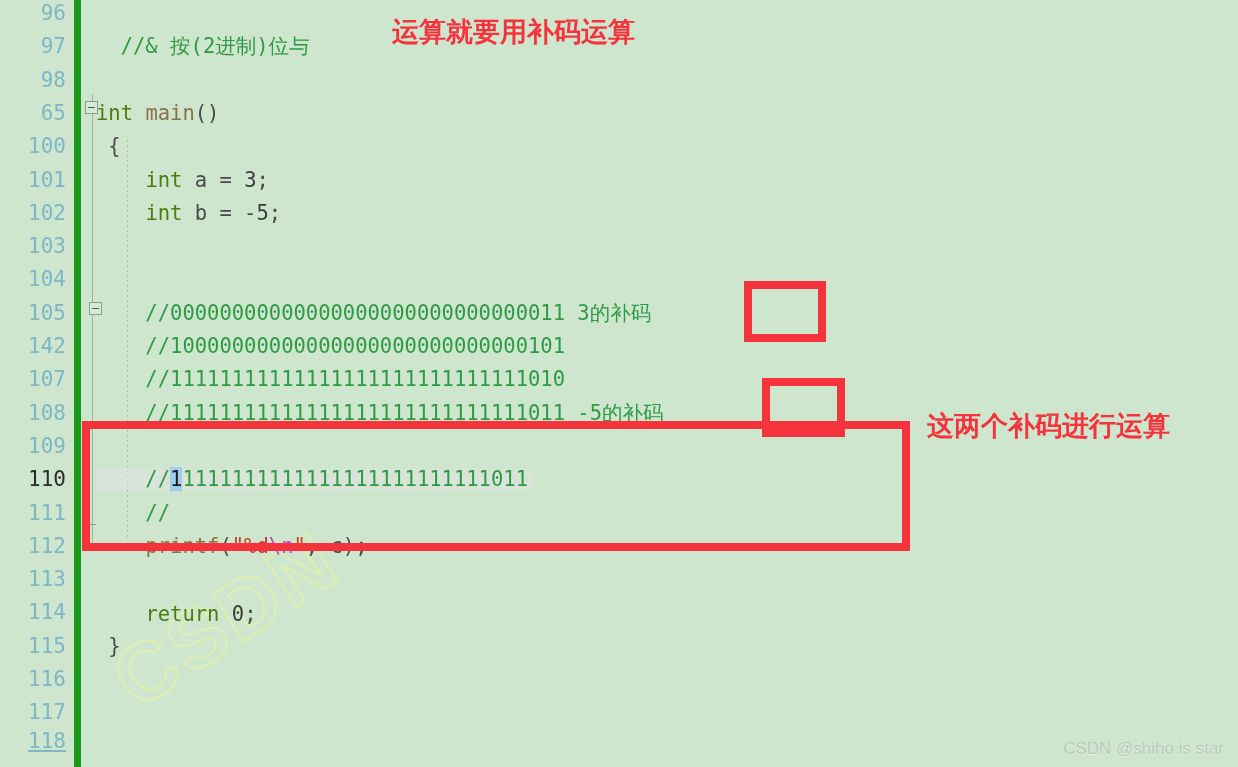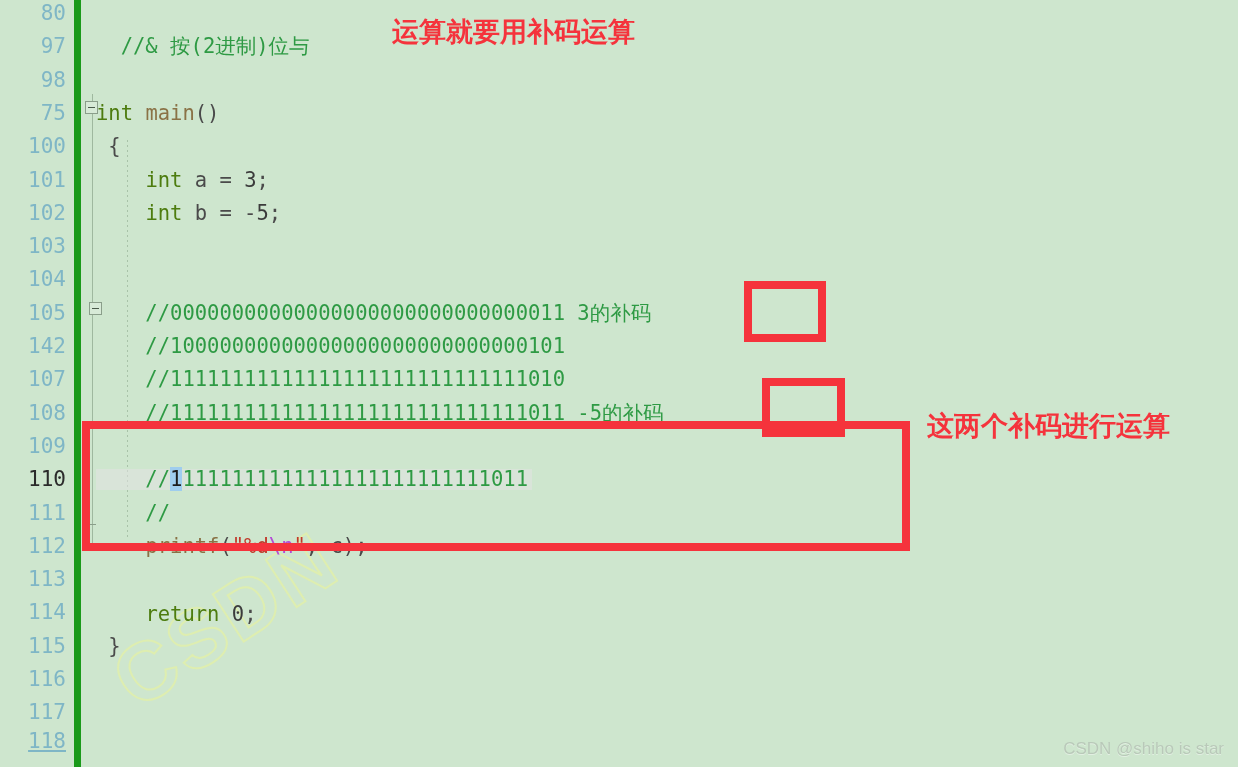--- a/index.html
+++ b/index.html
@@ -113,24 +113,24 @@
   }
 </style>
 </head>
 <body>
 
 <div id="root">
 
   <div class="wm-diagonal">CSDN</div>
 
   <div class="gutter" id="gutter">
-      <div class="ln" style="top: 3px;">80</div>
+      <div class="ln" style="top: 3px;">96</div>
       <div class="ln" style="top: 36.3px;">97</div>
       <div class="ln" style="top: 69.6px;">98</div>
-      <div class="ln" style="top: 102.9px;">75</div>
+      <div class="ln" style="top: 102.9px;">65</div>
       <div class="ln" style="top: 136.2px;">100</div>
       <div class="ln" style="top: 169.5px;">101</div>
       <div class="ln" style="top: 202.8px;">102</div>
       <div class="ln" style="top: 236.1px;">103</div>
       <div class="ln" style="top: 269.4px;">104</div>
       <div class="ln" style="top: 302.7px;">105</div>
       <div class="ln" style="top: 336px;">142</div>
       <div class="ln" style="top: 369.3px;">107</div>
       <div class="ln" style="top: 402.6px;">108</div>
       <div class="ln" style="top: 435.9px;">109</div>

